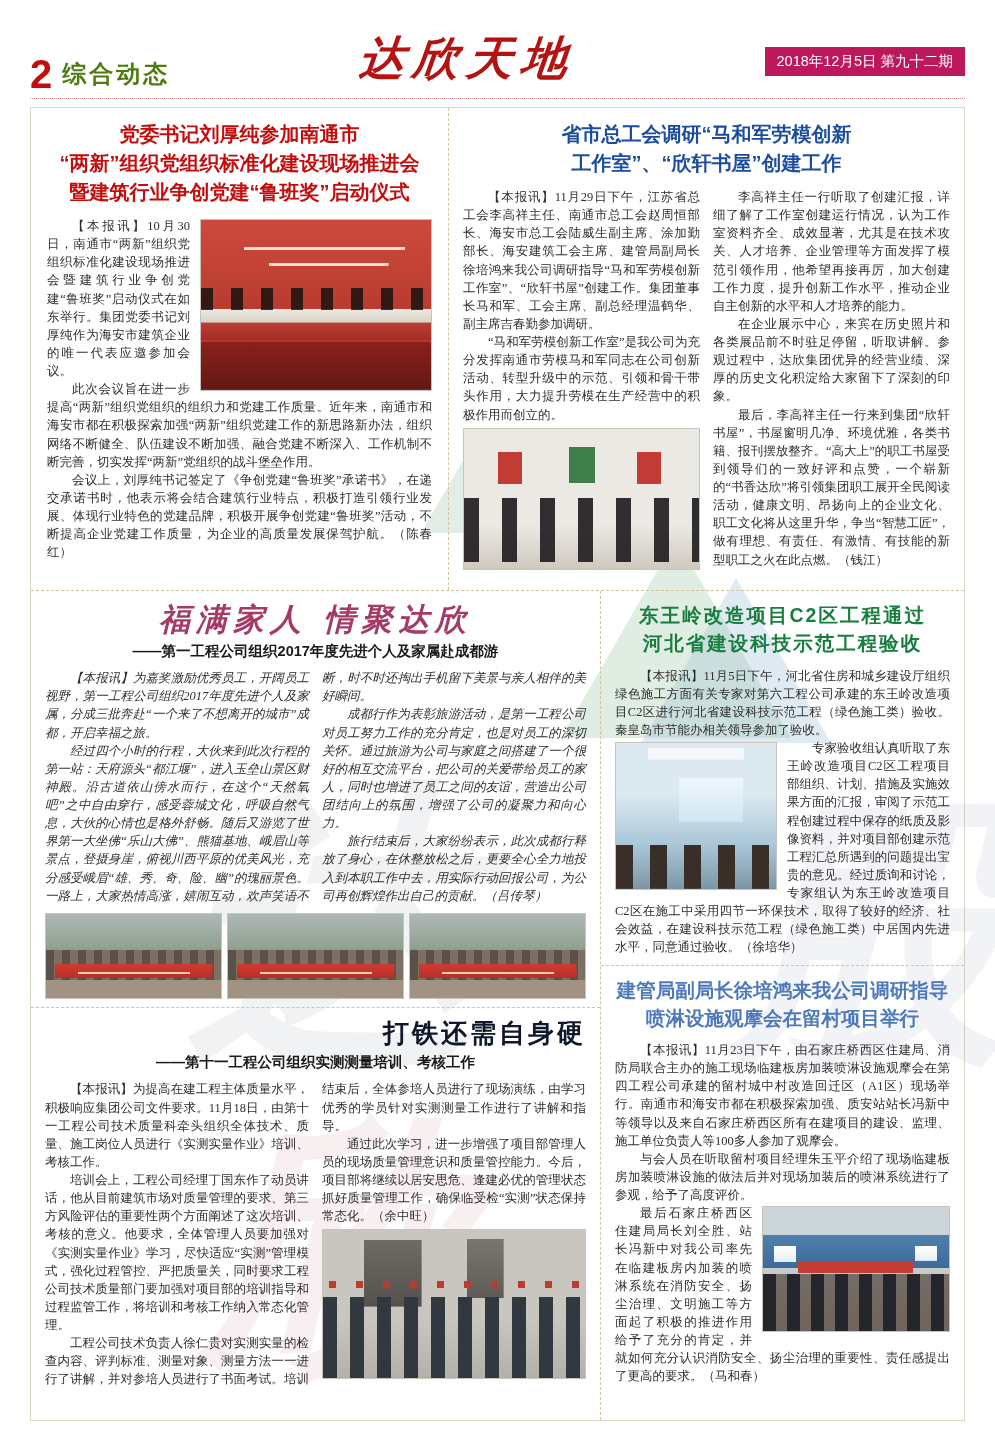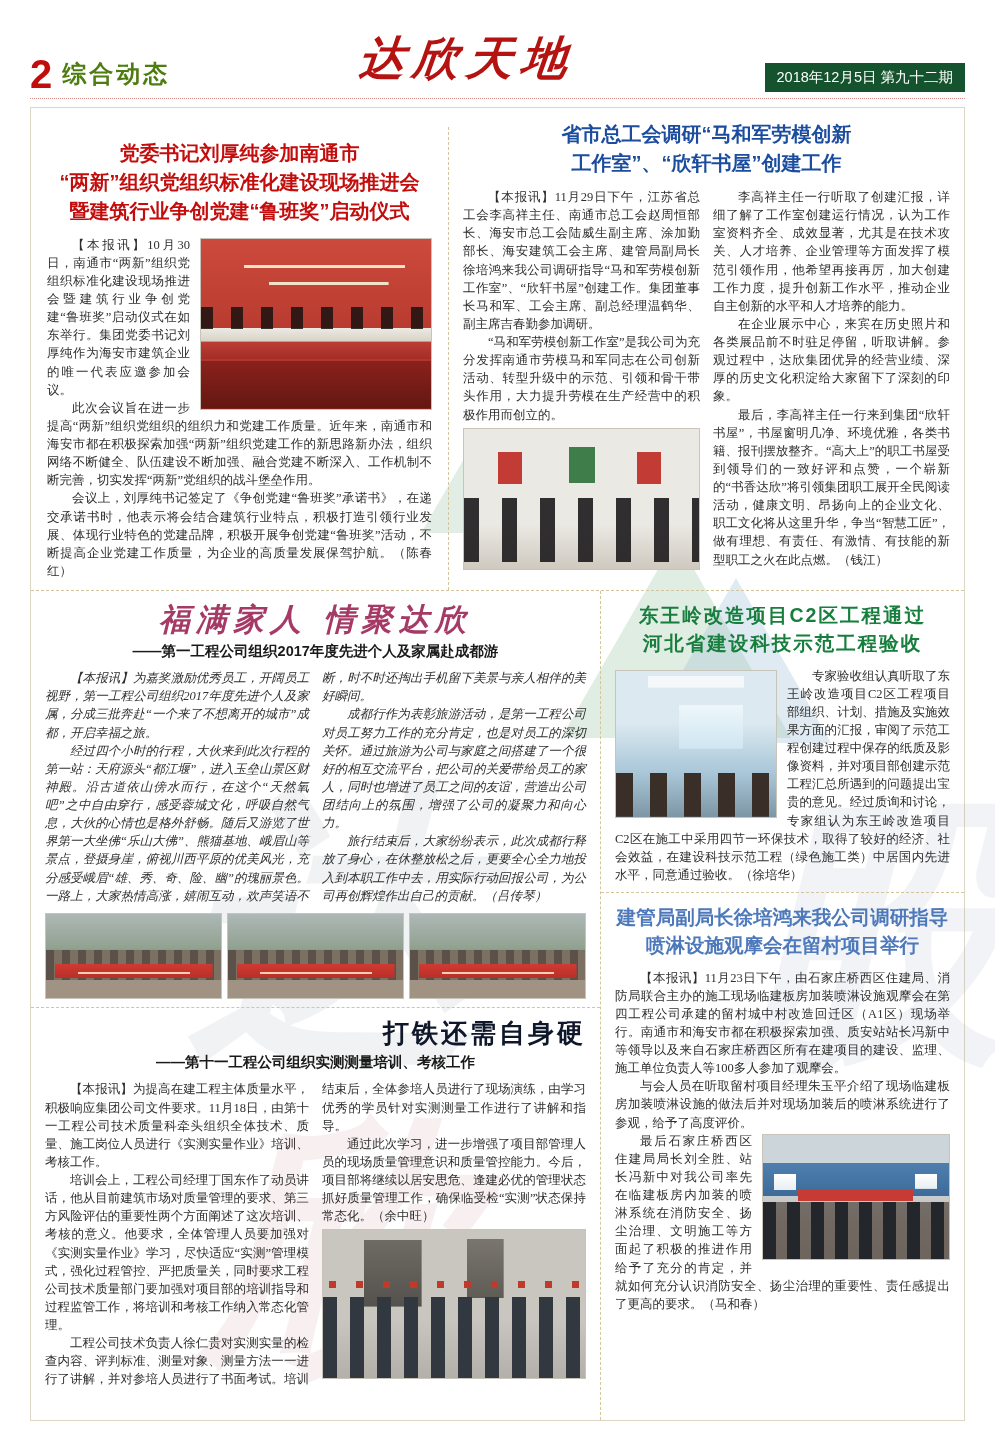--- a/index.html
+++ b/index.html
@@ -6,39 +6,39 @@
   html,body { background:#ffffff; }
   body { width:995px; font-family:"Liberation Serif","DejaVu Serif",serif; color:#2e2e2e; }
   .page { position:relative; width:995px; min-height:1437px; overflow:hidden; background:#fff; }
 
   
   .masthead-row { display:flex; align-items:flex-end; justify-content:space-between; padding:30px 30px 6px 30px; height:98px; }
   .section-block { display:flex; align-items:flex-end; gap:10px; }
   .page-num { font-family:"Liberation Sans",sans-serif; font-weight:bold; font-size:40px; line-height:0.9; color:#c30d0d; }
   .section-name { font-family:"Liberation Sans",sans-serif; font-weight:bold; font-size:24px; color:#4d7c0f; letter-spacing:3px; padding-bottom:2px; }
   .masthead { font-family:"DejaVu Serif","Liberation Serif",serif; font-style:italic; font-weight:bold; font-size:46px; color:#b51212; letter-spacing:8px; transform:skewX(-6deg); padding-bottom:2px; }
-  .issue-box { background:#14532d; color:#fff; font-family:"Liberation Sans",sans-serif; font-size:14.5px; padding:5px 12px; margin-bottom:0; white-space:nowrap; }
+  .issue-box { background:#be185d; color:#fff; font-family:"Liberation Sans",sans-serif; font-size:14.5px; padding:5px 12px; margin-bottom:16px; white-space:nowrap; }
   .header-rule { margin:0 30px; border-bottom:1px dotted #d98c8c; }
 
   
   .content { position:relative; margin:8px 30px 0 30px; border:1px solid #ddd6c4; background:transparent; z-index:0; }
   .content-inner { position:relative; z-index:1; }
 
   
   .wm { position:absolute; z-index:0; pointer-events:none; }
   .wm-tri1 { left:530px; top:430px; width:0; height:0; border-left:115px solid transparent; border-right:115px solid transparent; border-bottom:200px solid rgba(150,195,160,0.30); }
   .wm-tri2 { left:610px; top:470px; width:0; height:0; border-left:95px solid transparent; border-right:95px solid transparent; border-bottom:165px solid rgba(160,190,215,0.32); }
   .wm-tri3 { left:390px; top:330px; width:0; height:0; border-left:55px solid transparent; border-right:55px solid transparent; border-bottom:95px solid rgba(150,195,160,0.28); }
   .wm-char { font-family:"DejaVu Serif",serif; font-weight:bold; font-style:italic; }
   .wm-char1 { left:150px; top:620px; font-size:300px; color:rgba(140,155,170,0.13); }
   .wm-char2 { left:170px; top:950px; font-size:280px; color:rgba(200,120,140,0.12); }
   .wm-char3 { left:700px; top:640px; font-size:280px; color:rgba(140,160,185,0.12); }
 
   
-  .row1 { display:flex; border-bottom:1px dashed #d6c49a;align-items:flex-end; }
+  .row1 { display:flex; border-bottom:1px dashed #d6c49a; }
   .row1-left { width:418px; border-right:1px dashed #d6c49a; padding:12px 16px 10px 16px; }
   .row1-right { flex:1; padding:12px 14px 10px 14px; }
   .row23 { display:flex; }
   .col-left { width:570px; border-right:1px dashed #d6c49a; }
   .col-right { flex:1; }
   .art { padding:10px 14px 8px 14px; }
   .art-divider { border-bottom:1px dashed #d6c49a; }
 
   
   .hd { font-family:"Liberation Sans",sans-serif; font-weight:bold; text-align:center; line-height:1.45; }
@@ -203,20 +203,21 @@
         </div>
 
         <div class="col-right">
 
           <article class="art art-divider">
             <div class="hd hd-a4">
               <div>东王岭改造项目C2区工程通过</div>
               <div>河北省建设科技示范工程验收</div>
             </div>
             <div class="body-txt">
+              <p>【本报讯】11月5日下午，河北省住房和城乡建设厅组织绿色施工方面有关专家对第六工程公司承建的东王岭改造项目C2区进行河北省建设科技示范工程（绿色施工类）验收。秦皇岛市节能办相关领导参加了验收。</p>
               <div class="photo ph-a4"></div>
               <p>专家验收组认真听取了东王岭改造项目C2区工程项目部组织、计划、措施及实施效果方面的汇报，审阅了示范工程创建过程中保存的纸质及影像资料，并对项目部创建示范工程汇总所遇到的问题提出宝贵的意见。经过质询和讨论，专家组认为东王岭改造项目C2区在施工中采用四节一环保技术，取得了较好的经济、社会效益，在建设科技示范工程（绿色施工类）中居国内先进水平，同意通过验收。（徐培华）</p>
             </div>
           </article>
 
           <article class="art">
             <div class="hd hd-a6">
               <div>建管局副局长徐培鸿来我公司调研指导</div>
               <div>喷淋设施观摩会在留村项目举行</div>
             </div>

